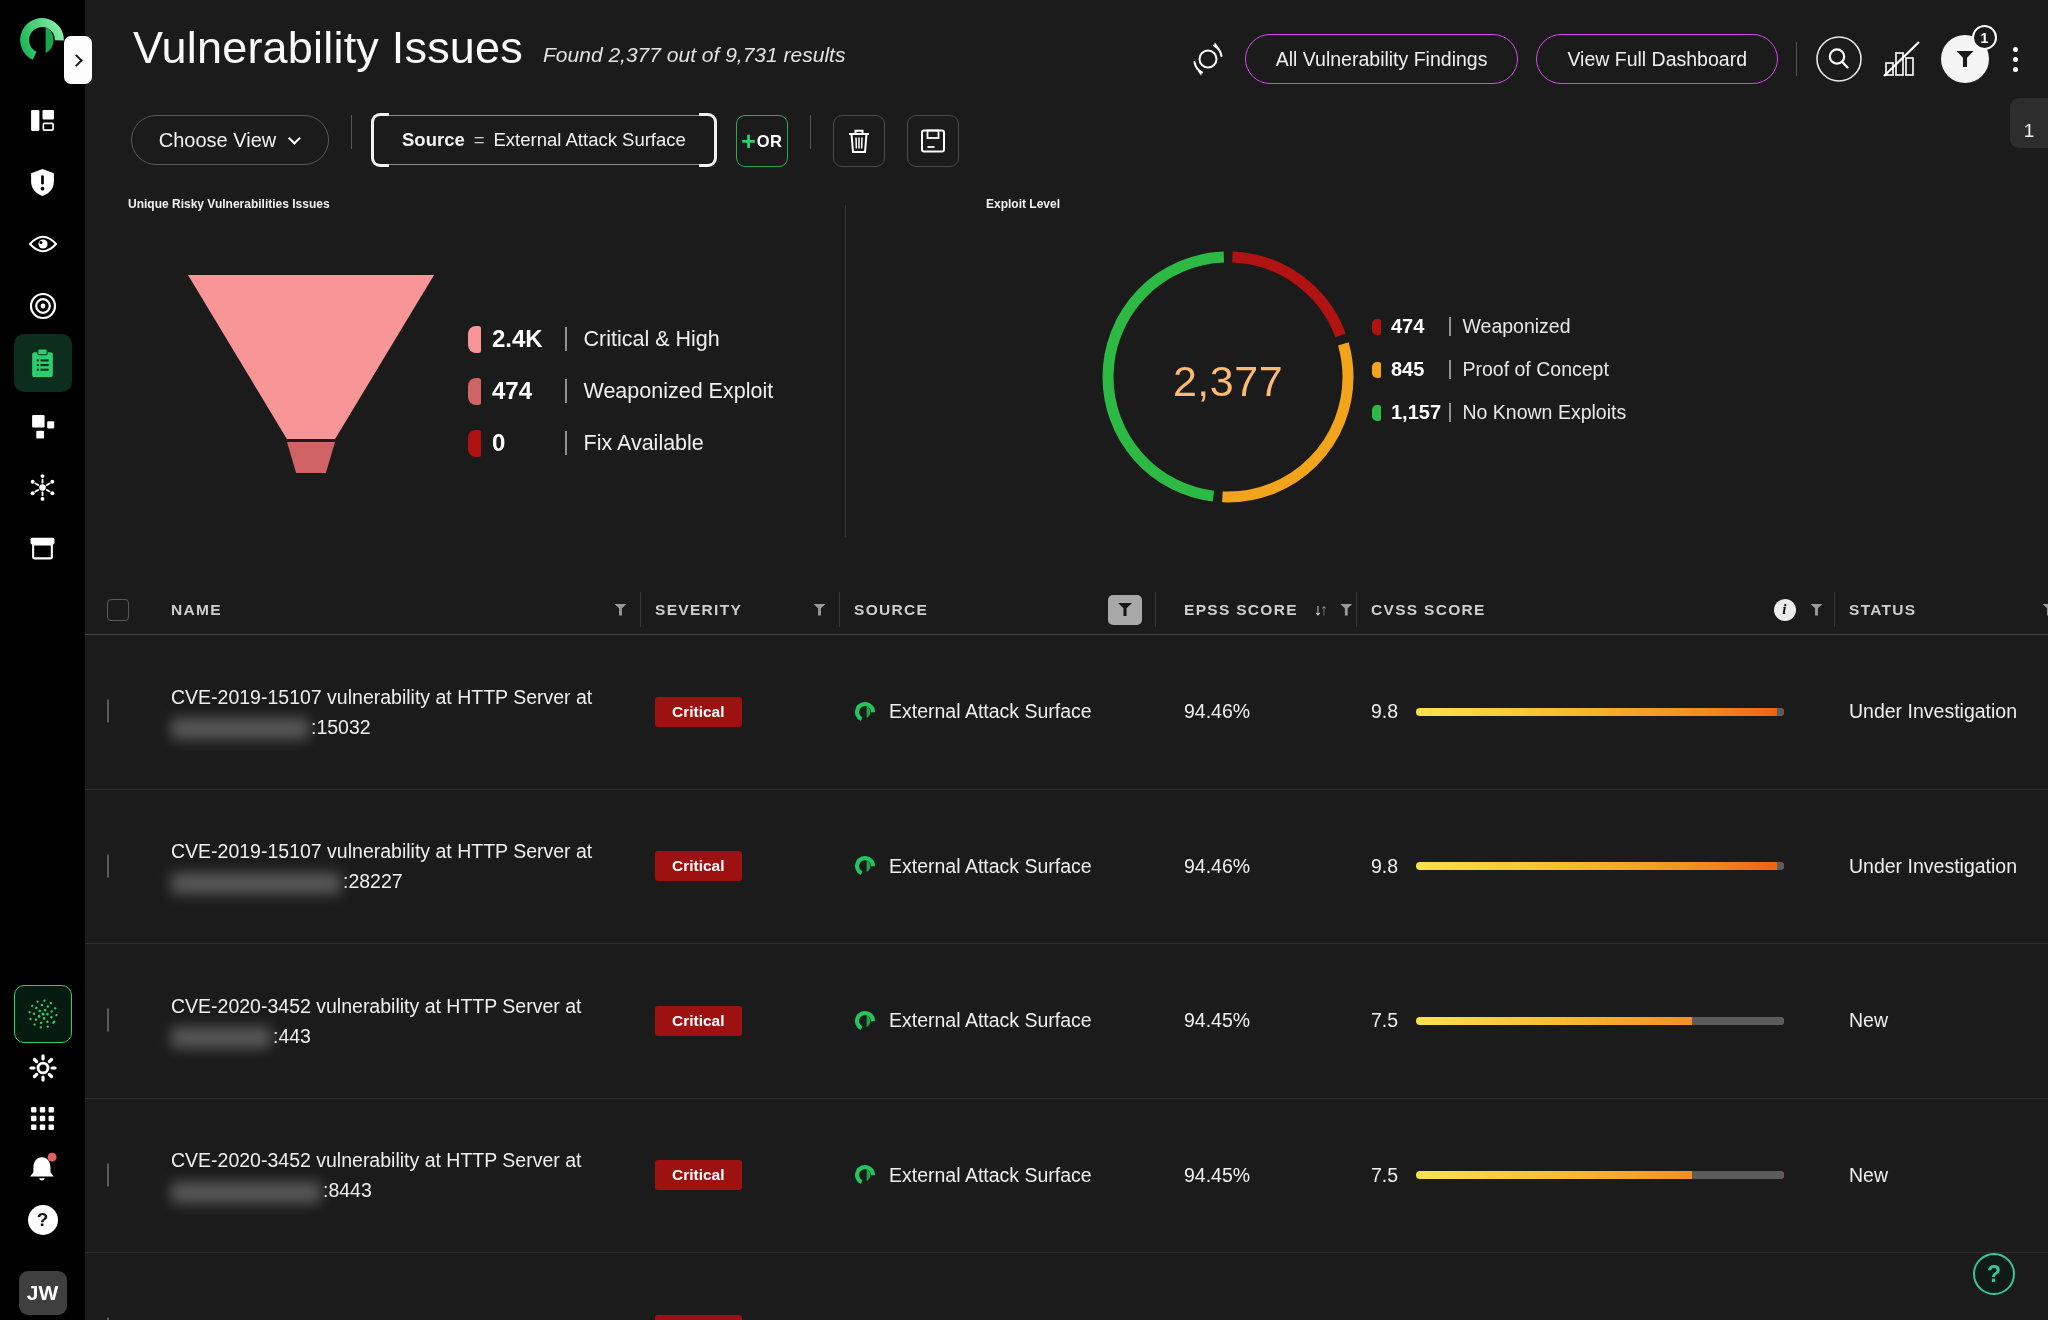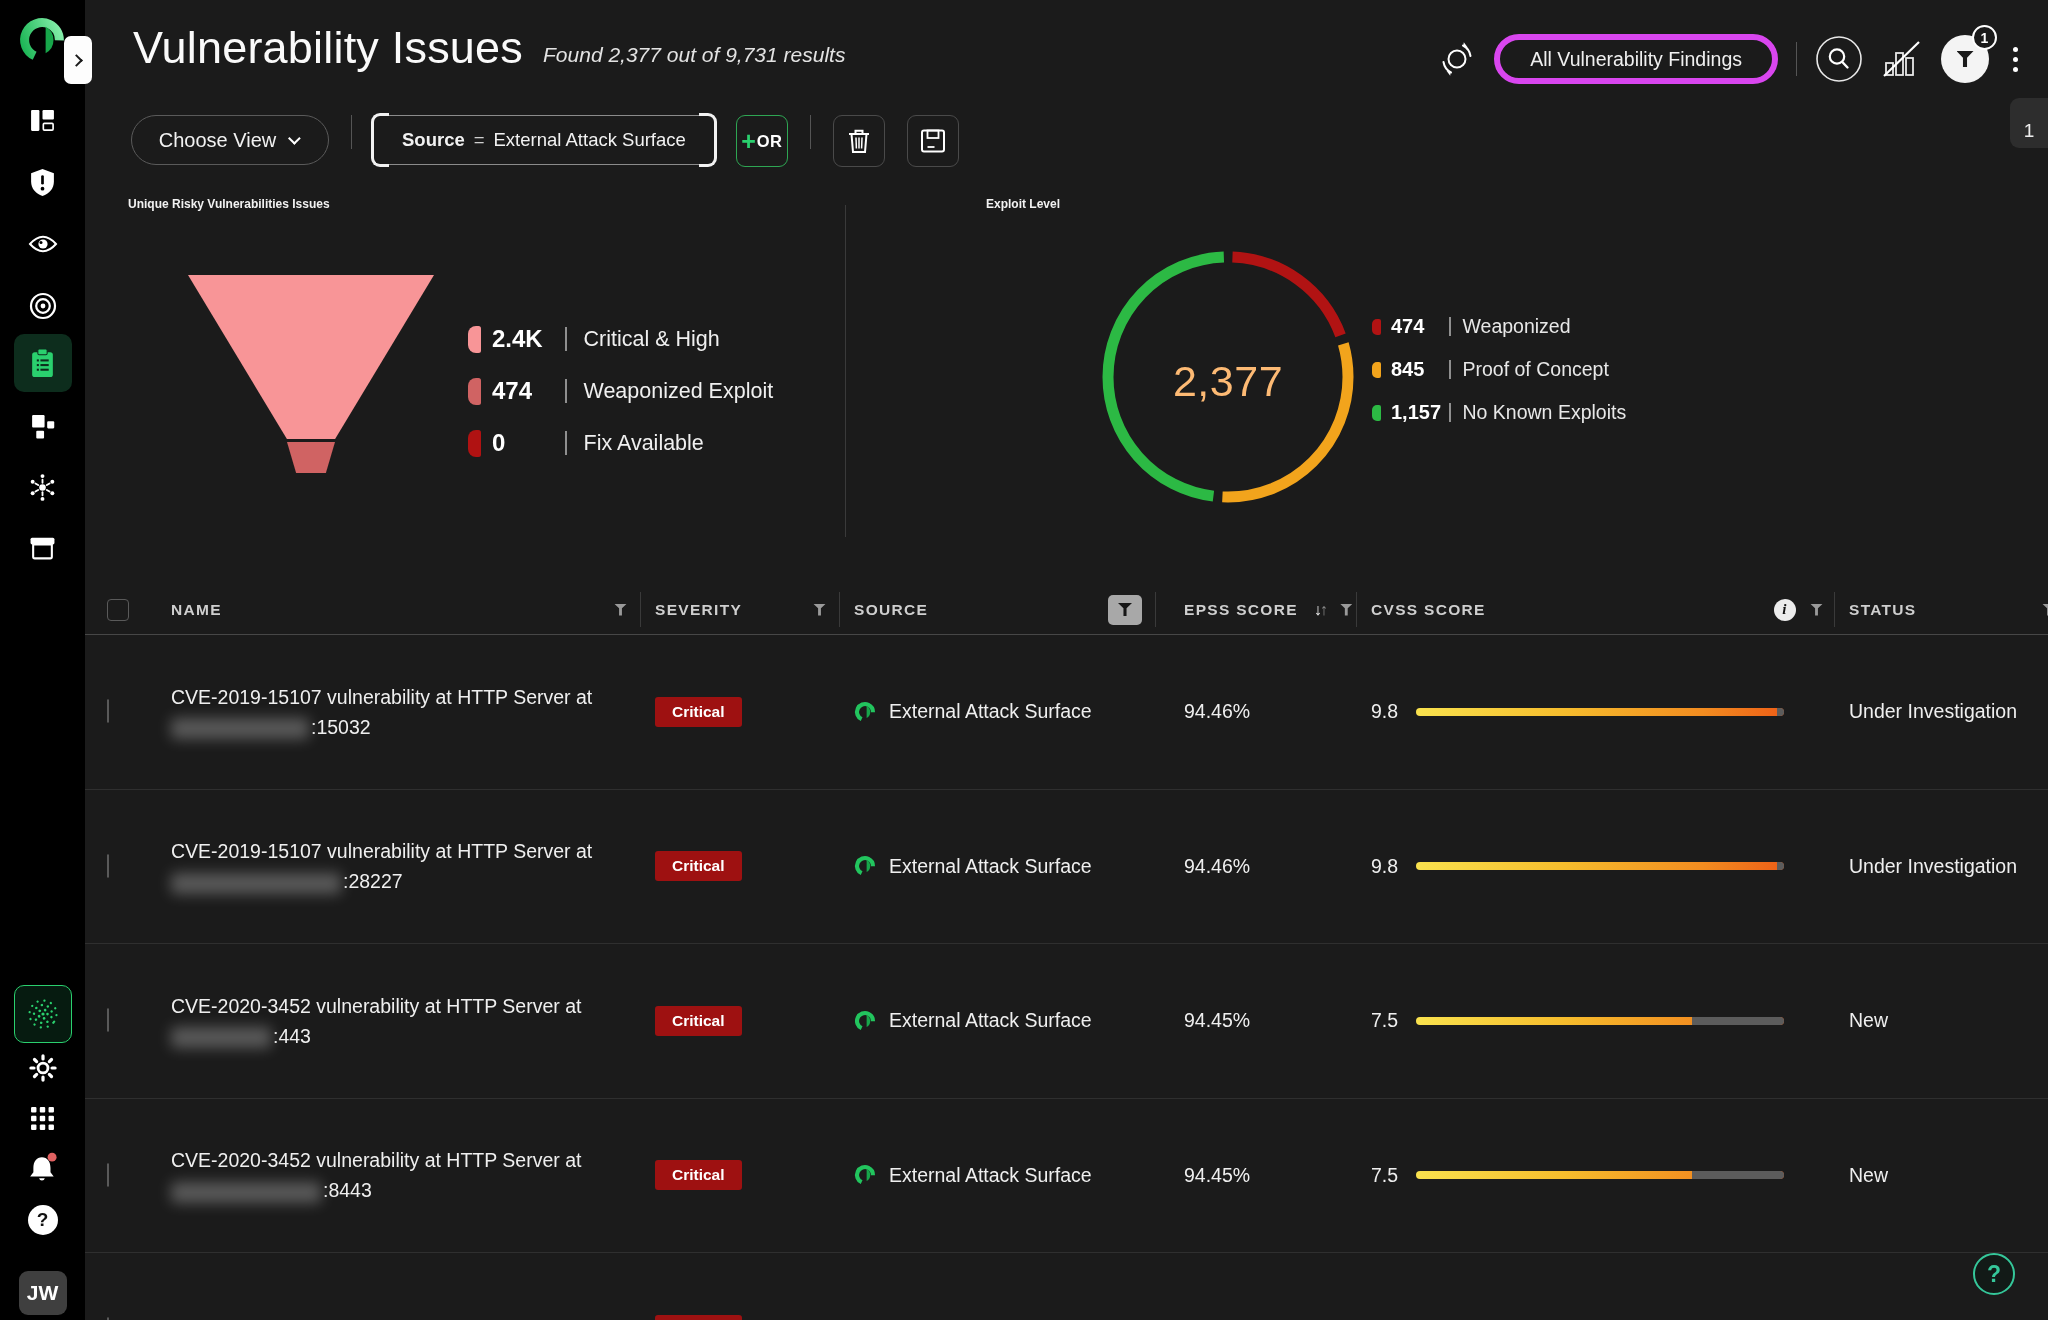--- a/index.html
+++ b/index.html
@@ -23,21 +23,21 @@
 
   
   #main { position:absolute; left:85px; top:0; width:1963px; height:1320px; }
 
   .topbar { position:absolute; top:0; left:0; right:0; height:95px; }
   .title-wrap { position:absolute; left:48px; top:22px; display:flex; align-items:flex-end; gap:20px; }
   .page-title { font-size:45px; font-weight:500; color:#fafafa; letter-spacing:0.2px; }
   .results-summary { font-size:21px; font-style:italic; color:#e3e3e3; padding-bottom:7px; }
 
   .top-actions { position:absolute; right:24px; top:34px; display:flex; align-items:center; gap:18px; }
-  .pill { height:50px; border:6px solid #d946ef; border-radius:25px; background:transparent; color:#f0f0f0; font-size:19.5px; padding:0 30px; display:flex; align-items:center; cursor:pointer; white-space:nowrap; font-family:"Liberation Sans",sans-serif; }
+  .pill { height:50px; border:1px solid #d946ef; border-radius:25px; background:transparent; color:#f0f0f0; font-size:19.5px; padding:0 30px; display:flex; align-items:center; cursor:pointer; white-space:nowrap; font-family:"Liberation Sans",sans-serif; }
   .vdiv { width:1px; height:34px; background:#555; }
   .icon-btn { display:flex; align-items:center; justify-content:center; cursor:pointer; }
   .avatar-circle { position:relative; width:48px; height:48px; border-radius:50%; background:#f4f4f4; display:flex; align-items:center; justify-content:center; cursor:pointer; }
   .avatar-funnel { width:17px; height:16px; background:#1b1b1b; clip-path:polygon(0 0,100% 0,62% 42%,62% 100%,38% 100%,38% 42%); }
   .badge-1 { position:absolute; top:-10px; right:-8px; width:25px; height:25px; border-radius:50%; background:#1b1b1b; border:2.5px solid #fff; color:#fff; font-size:14px; font-weight:bold; display:flex; align-items:center; justify-content:center; }
   .kebab { display:flex; flex-direction:column; gap:5px; padding:4px 6px; cursor:pointer; }
   .kebab i { width:5px; height:5px; border-radius:50%; background:#fff; }
   #side-tab { position:absolute; right:0; top:98px; width:38px; height:50px; background:#2d2d2d; border-radius:9px 0 0 9px; color:#eee; font-size:19px; display:flex; align-items:flex-end; justify-content:center; padding-bottom:6px; z-index:4; }
 
   
@@ -283,20 +283,21 @@
         <div class="icon-btn">
           <svg width="38" height="38" viewBox="0 0 38 38">
             <circle cx="19" cy="19" r="8.5" fill="none" stroke="#fff" stroke-width="2"></circle>
             <path d="M25 5.5 A14.5 14.5 0 0 1 32.5 16" fill="none" stroke="#fff" stroke-width="2" stroke-linecap="round"></path>
             <path d="M25.8 2.2 L25.3 6.4 L29.4 6.9 Z" fill="#fff"></path>
             <path d="M13 32.5 A14.5 14.5 0 0 1 5.5 22" fill="none" stroke="#fff" stroke-width="2" stroke-linecap="round"></path>
             <path d="M12.2 35.8 L12.7 31.6 L8.6 31.1 Z" fill="#fff"></path>
           </svg>
         </div>
         <button class="pill">All Vulnerability Findings</button>
+        <button class="pill">View Full Dashboard</button>
         <div class="vdiv"></div>
         <div class="icon-btn">
           <svg width="48" height="48" viewBox="0 0 48 48">
             <circle cx="24" cy="24" r="22" fill="none" stroke="#e8e8e8" stroke-width="1.6"></circle>
             <circle cx="22" cy="21.5" r="7.2" fill="none" stroke="#fff" stroke-width="2.2"></circle>
             <line x1="27.3" y1="27" x2="32.5" y2="32.5" stroke="#fff" stroke-width="2.4" stroke-linecap="round"></line>
           </svg>
         </div>
         <div class="icon-btn">
           <svg width="42" height="40" viewBox="0 0 42 40">

